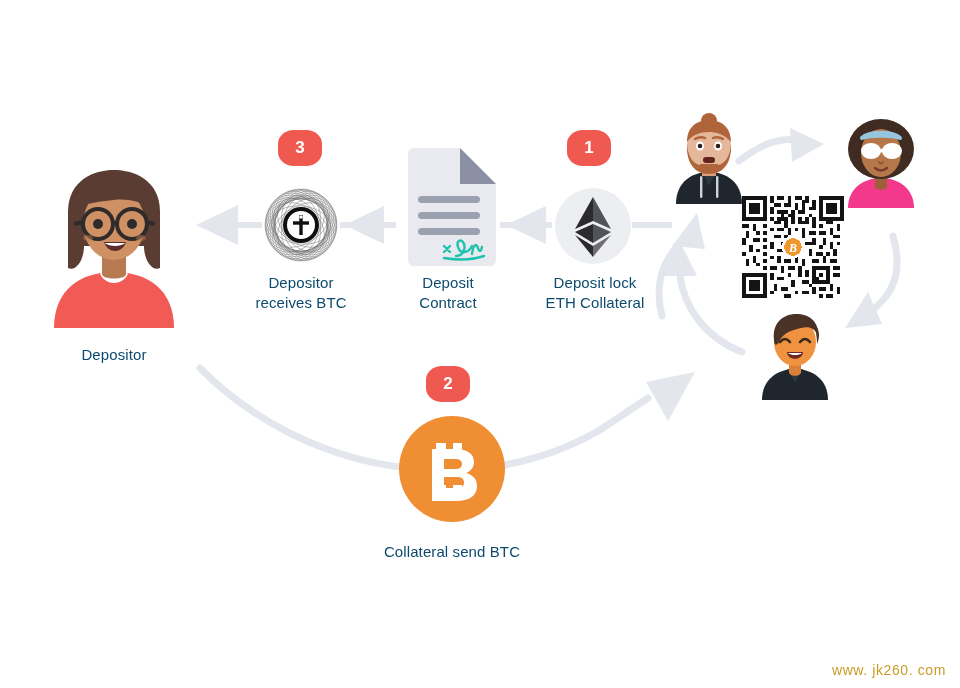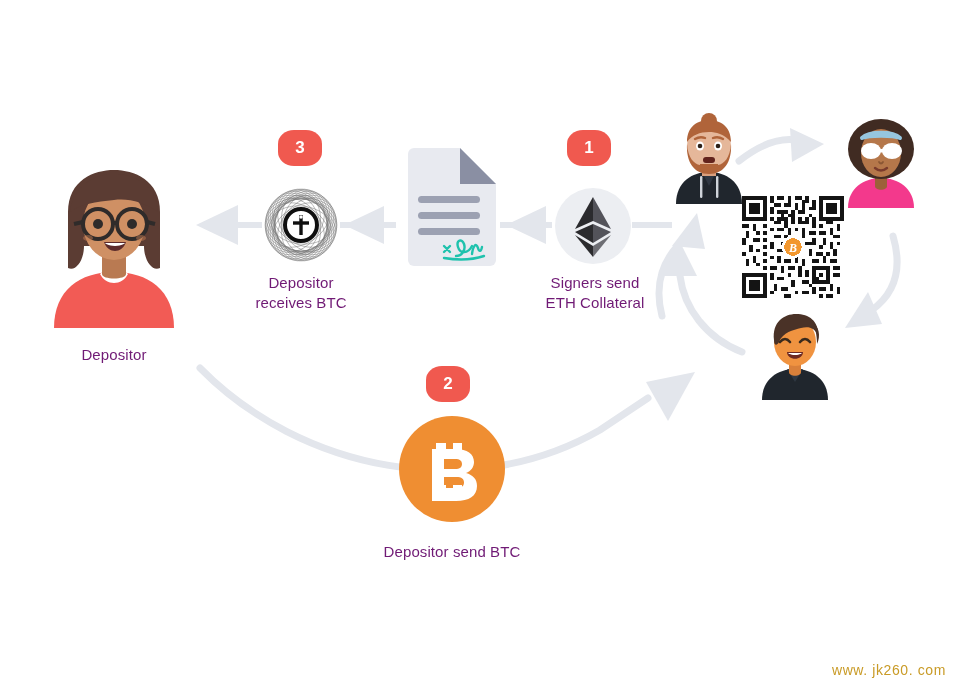--- a/index.html
+++ b/index.html
@@ -10,21 +10,21 @@
     overflow:hidden;
     position:relative;
   }
   #stage{position:absolute;left:0;top:0;width:960px;height:688px;}
 
   .node{position:absolute;}
 
   .caption{
     position:absolute;
     text-align:center;
-    color:#701a75;
+    color:#0c4a6e;
     font-size:15px;
     line-height:20px;
     font-family:"Liberation Sans", sans-serif;
     white-space:pre-line;
     letter-spacing:.1px;
   }
 
   .badge{
     position:absolute;
     width:44px;height:36px;
@@ -188,48 +188,50 @@
       <rect x="18" y="80" width="62" height="7" rx="3.5"></rect>
     </g>
 
     <g stroke="#1fc2ad" stroke-width="2.4" fill="none" stroke-linecap="round">
       <path d="M44 98 l6 6 M50 98 l-6 6"></path>
       <path d="M56 108 C 62 108, 66 102, 64 96 C 62 90, 56 92, 58 99 C 60 106, 68 106, 72 98"></path>
       <path d="M72 106 C 73 98, 76 94, 78 100 C 79 104, 81 104, 82 99"></path>
       <path d="M44 110 C 56 112, 72 112, 84 108"></path>
     </g>
   </svg>
+  <div class="caption" style="left:383px;top:273px;width:130px;">Deposit
+Contract</div>
 
   <div class="badge" style="left:567px;top:130px;">1</div>
   <svg class="node" style="left:552px;top:185px;width:82px;height:82px;" viewBox="0 0 82 82">
     <circle cx="41" cy="41" r="38" fill="#eceef2"></circle>
     <path d="M41 12 L41 36 L23 44 Z" fill="#2b2b2e"></path>
     <path d="M41 12 L59 44 L41 36 Z" fill="#53535a"></path>
     <path d="M41 39 L23 47 L41 58 Z" fill="#2b2b2e"></path>
     <path d="M41 39 L59 47 L41 58 Z" fill="#53535a"></path>
     <path d="M41 61 L23 50 L41 72 Z" fill="#2b2b2e"></path>
     <path d="M41 61 L59 50 L41 72 Z" fill="#6e6e74"></path>
   </svg>
-  <div class="caption" style="left:520px;top:273px;width:150px;">Signers send
+  <div class="caption" style="left:520px;top:273px;width:150px;">Deposit lock
 ETH Collateral</div>
 
   <div class="badge" style="left:426px;top:366px;">2</div>
   <svg class="node" style="left:398px;top:415px;width:108px;height:108px;" viewBox="0 0 108 108">
     <circle cx="54" cy="54" r="53" fill="#ef8e32"></circle>
     <g fill="#ffffff">
       <path d="M38 28 h10 v10 h-10 z"></path>
       <path d="M55 28 h9 v10 h-9 z"></path>
       <path d="M38 70 h10 v10 h-10 z"></path>
       <path d="M55 70 h9 v10 h-9 z"></path>
       <path d="M34 34 h24 c11 0 18 5 18 13 c0 5 -3 9 -8 11 c7 2 11 6 11 13 c0 10 -8 15 -21 15 h-24 z
                M46 44 v10 h11 c5 0 7 -2 7 -5 c0 -3 -2 -5 -7 -5 z
                M46 62 v11 h12 c6 0 8 -2 8 -5.5 c0 -3.5 -2 -5.5 -8 -5.5 z"></path>
     </g>
   </svg>
-  <div class="caption" style="left:347px;top:542px;width:210px;">Depositor send BTC</div>
+  <div class="caption" style="left:347px;top:542px;width:210px;">Collateral send BTC</div>
 
   <svg class="node" style="left:672px;top:114px;width:74px;height:90px;" viewBox="0 0 74 90">
     <path d="M4 90 C 4 68, 20 58, 37 58 C 54 58, 70 68, 70 90 Z" fill="#20262d"></path>
     <path d="M30 58 l7 14 l7 -14 z" fill="#2f3742"></path>
     <rect x="28" y="62" width="2.4" height="22" rx="1.2" fill="#cfd4da"></rect>
     <rect x="44" y="62" width="2.4" height="22" rx="1.2" fill="#cfd4da"></rect>
     <path d="M30 48 h14 v14 h-14 z" fill="#d9a07e"></path>
 
     <circle cx="37" cy="7" r="8" fill="#b0643a"></circle>
 

